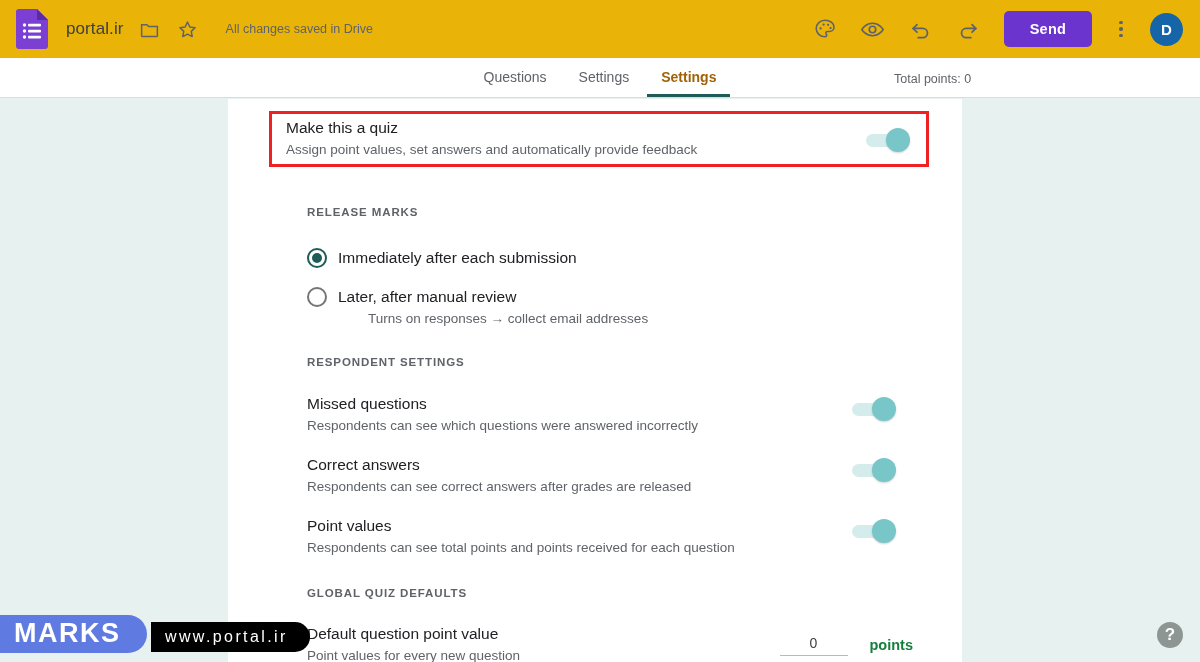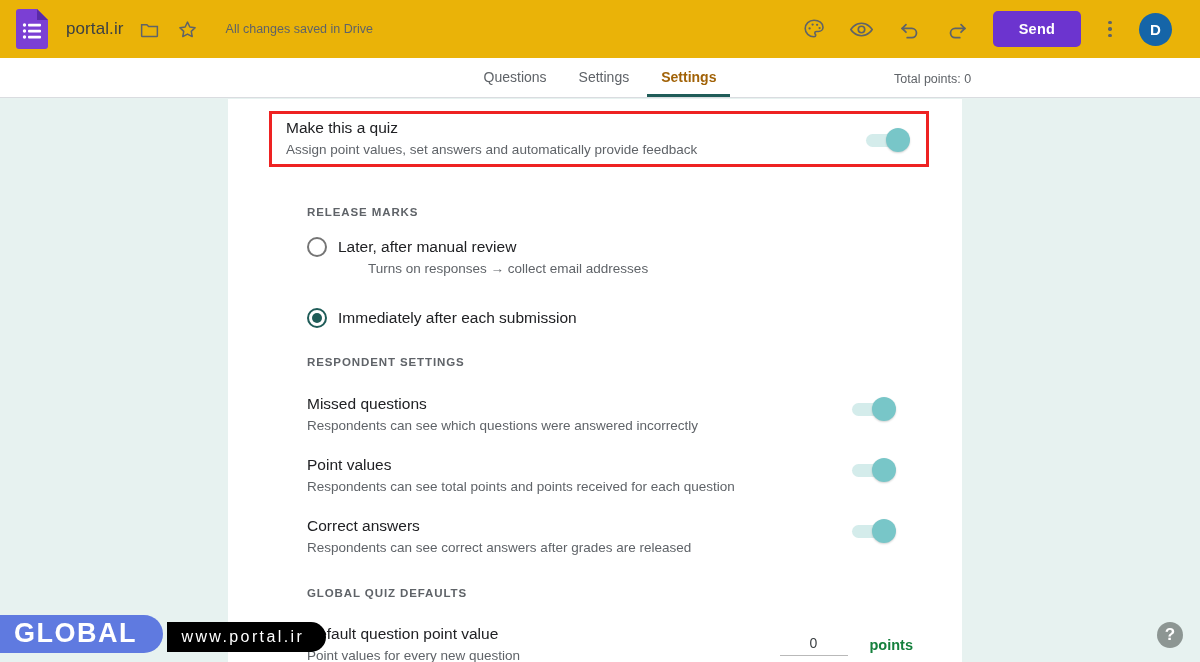--- a/index.html
+++ b/index.html
@@ -23,21 +23,21 @@
   }
   .tb-icon {
     width: 24px; height: 24px; margin-left: 14px; color: #5f6368;
     display: flex; align-items: center; justify-content: center;
   }
   .tb-icon svg { display: block; }
   .save-status {
     margin-left: 26px; font-size: 12.5px; color: #5f6368; white-space: nowrap;
   }
   .tb-right {
-    margin-left: auto; display: flex; align-items: center; padding-right: 28px;
+    margin-left: auto; display: flex; align-items: center; padding-right: 17px;
   }
   .tb-right .tb-icon { margin-left: 0; margin-right: 22px; width: 26px; height: 26px; color:#5f6368; }
   .send-btn {
     background: #6c34cf; color: #ffffff; border: none; border-radius: 5px;
     height: 36px; padding: 0 26px; font-size: 14.5px; font-weight: bold;
     font-family: "Liberation Sans", sans-serif; cursor: pointer; letter-spacing:.2px;
   }
   .kebab {
     width: 30px; height: 30px; margin: 0 6px 0 14px;
     display: flex; flex-direction: column; align-items: center; justify-content: center; gap: 3px;
@@ -272,65 +272,65 @@
         </div>
         <div class="toggle">
           <span class="track"></span>
           <span class="thumb"></span>
         </div>
       </div>
 
       <div class="section" style="margin-top:39px;">
         <div class="section-title">RELEASE MARKS</div>
 
+        <div class="radio-row" style="margin-top:30px;">
+          <span class="radio checked"></span>
+          <div>
+            <div class="radio-label">Immediately after each submission</div>
+          </div>
+        </div>
+
         <div class="radio-row" style="margin-top:19px;">
           <span class="radio"></span>
           <div>
             <div class="radio-label">Later, after manual review</div>
             <div class="radio-sub" style="margin-left:30px;">Turns on responses → collect email addresses</div>
           </div>
         </div>
-
-        <div class="radio-row" style="margin-top:30px;">
-          <span class="radio checked"></span>
-          <div>
-            <div class="radio-label">Immediately after each submission</div>
-          </div>
-        </div>
       </div>
 
       <div class="section" style="margin-top:28px;">
         <div class="section-title">RESPONDENT SETTINGS</div>
 
         <div class="setting-row" style="margin-top:25px;">
           <div class="setting-text">
             <div class="s-title">Missed questions</div>
             <div class="s-sub">Respondents can see which questions were answered incorrectly</div>
           </div>
           <div class="toggle">
             <span class="track"></span>
             <span class="thumb"></span>
           </div>
         </div>
 
         <div class="setting-row" style="margin-top:18px;">
           <div class="setting-text">
-            <div class="s-title">Point values</div>
-            <div class="s-sub">Respondents can see total points and points received for each question</div>
+            <div class="s-title">Correct answers</div>
+            <div class="s-sub">Respondents can see correct answers after grades are released</div>
           </div>
           <div class="toggle">
             <span class="track"></span>
             <span class="thumb"></span>
           </div>
         </div>
 
         <div class="setting-row" style="margin-top:18px;">
           <div class="setting-text">
-            <div class="s-title">Correct answers</div>
-            <div class="s-sub">Respondents can see correct answers after grades are released</div>
+            <div class="s-title">Point values</div>
+            <div class="s-sub">Respondents can see total points and points received for each question</div>
           </div>
           <div class="toggle">
             <span class="track"></span>
             <span class="thumb"></span>
           </div>
         </div>
       </div>
 
       <div class="section" style="margin-top:29px;">
         <div class="section-title">GLOBAL QUIZ DEFAULTS</div>
@@ -343,20 +343,20 @@
           <div class="points-ctl">
             <input class="points-input" type="text" value="0" style="">
             <span class="points-label">points</span>
           </div>
         </div>
       </div>
 
     </div>
 
     <div class="wm">
-      <div class="wm-top">GLOBAL</div>
+      <div class="wm-top">MARKS</div>
       <div class="wm-bot">www.portal.ir</div>
     </div>
 
     <div class="help-btn">?</div>
   </div>
 
 </div>
 
 </body></html>

